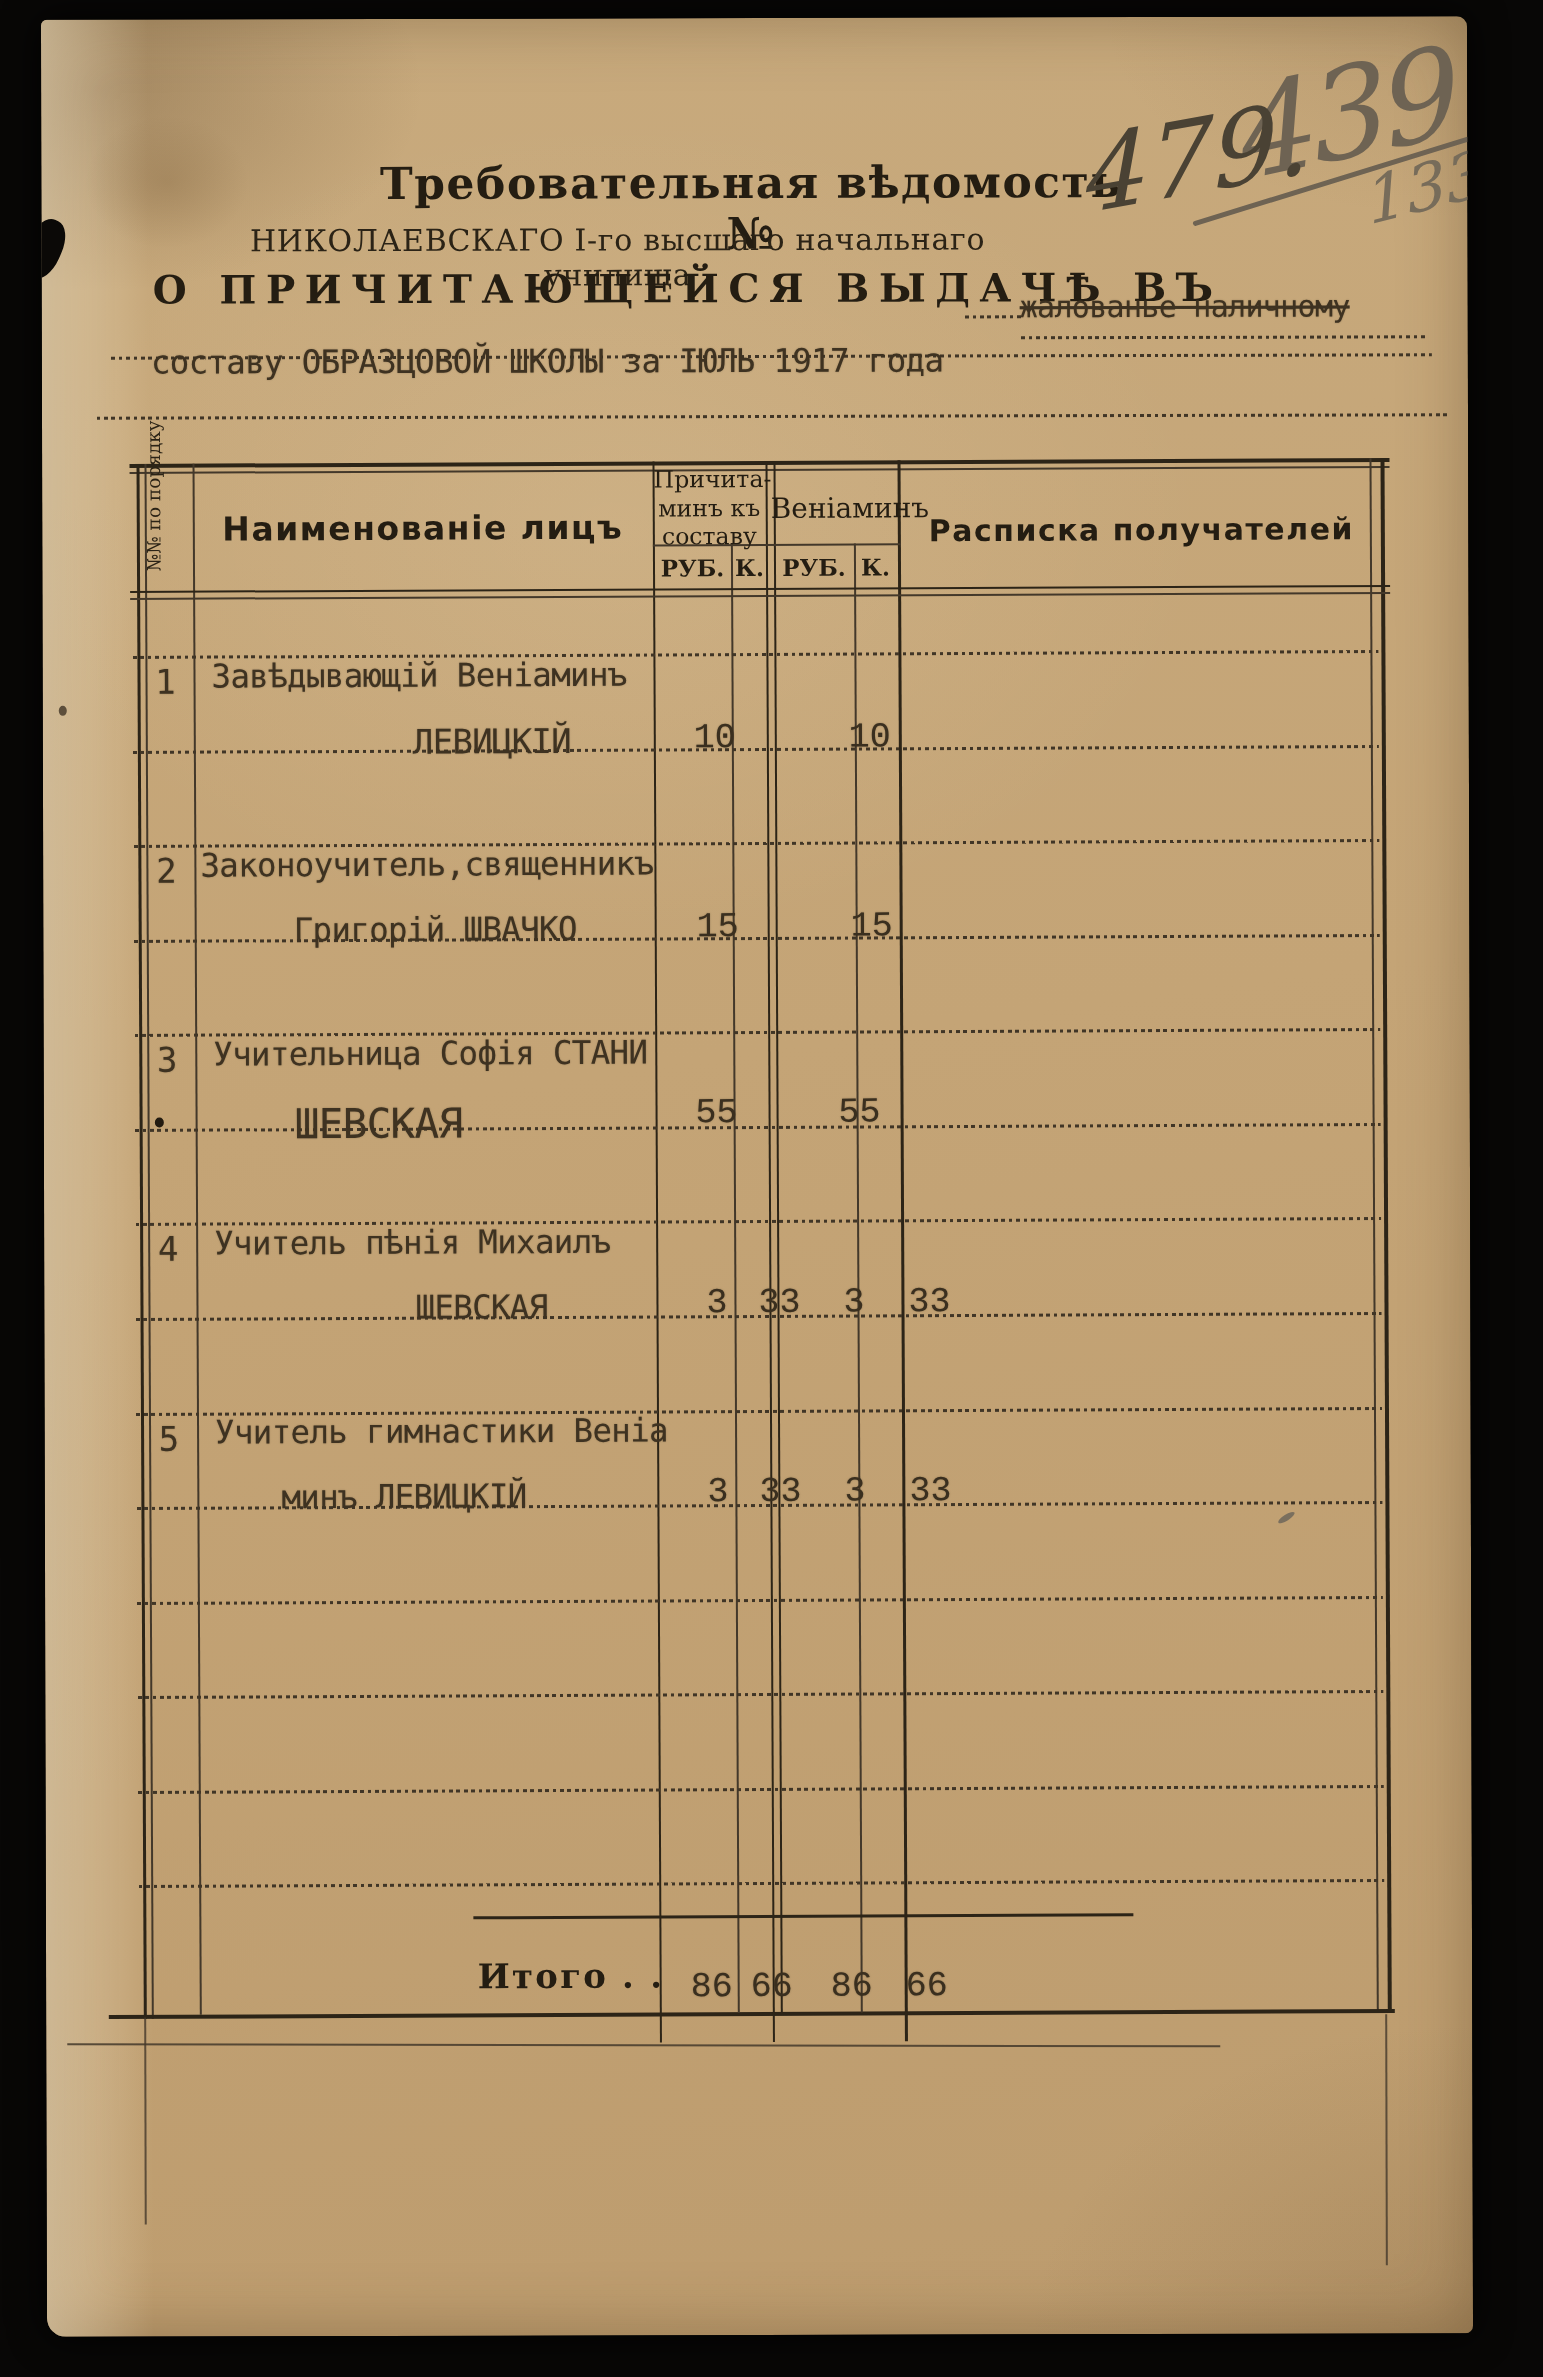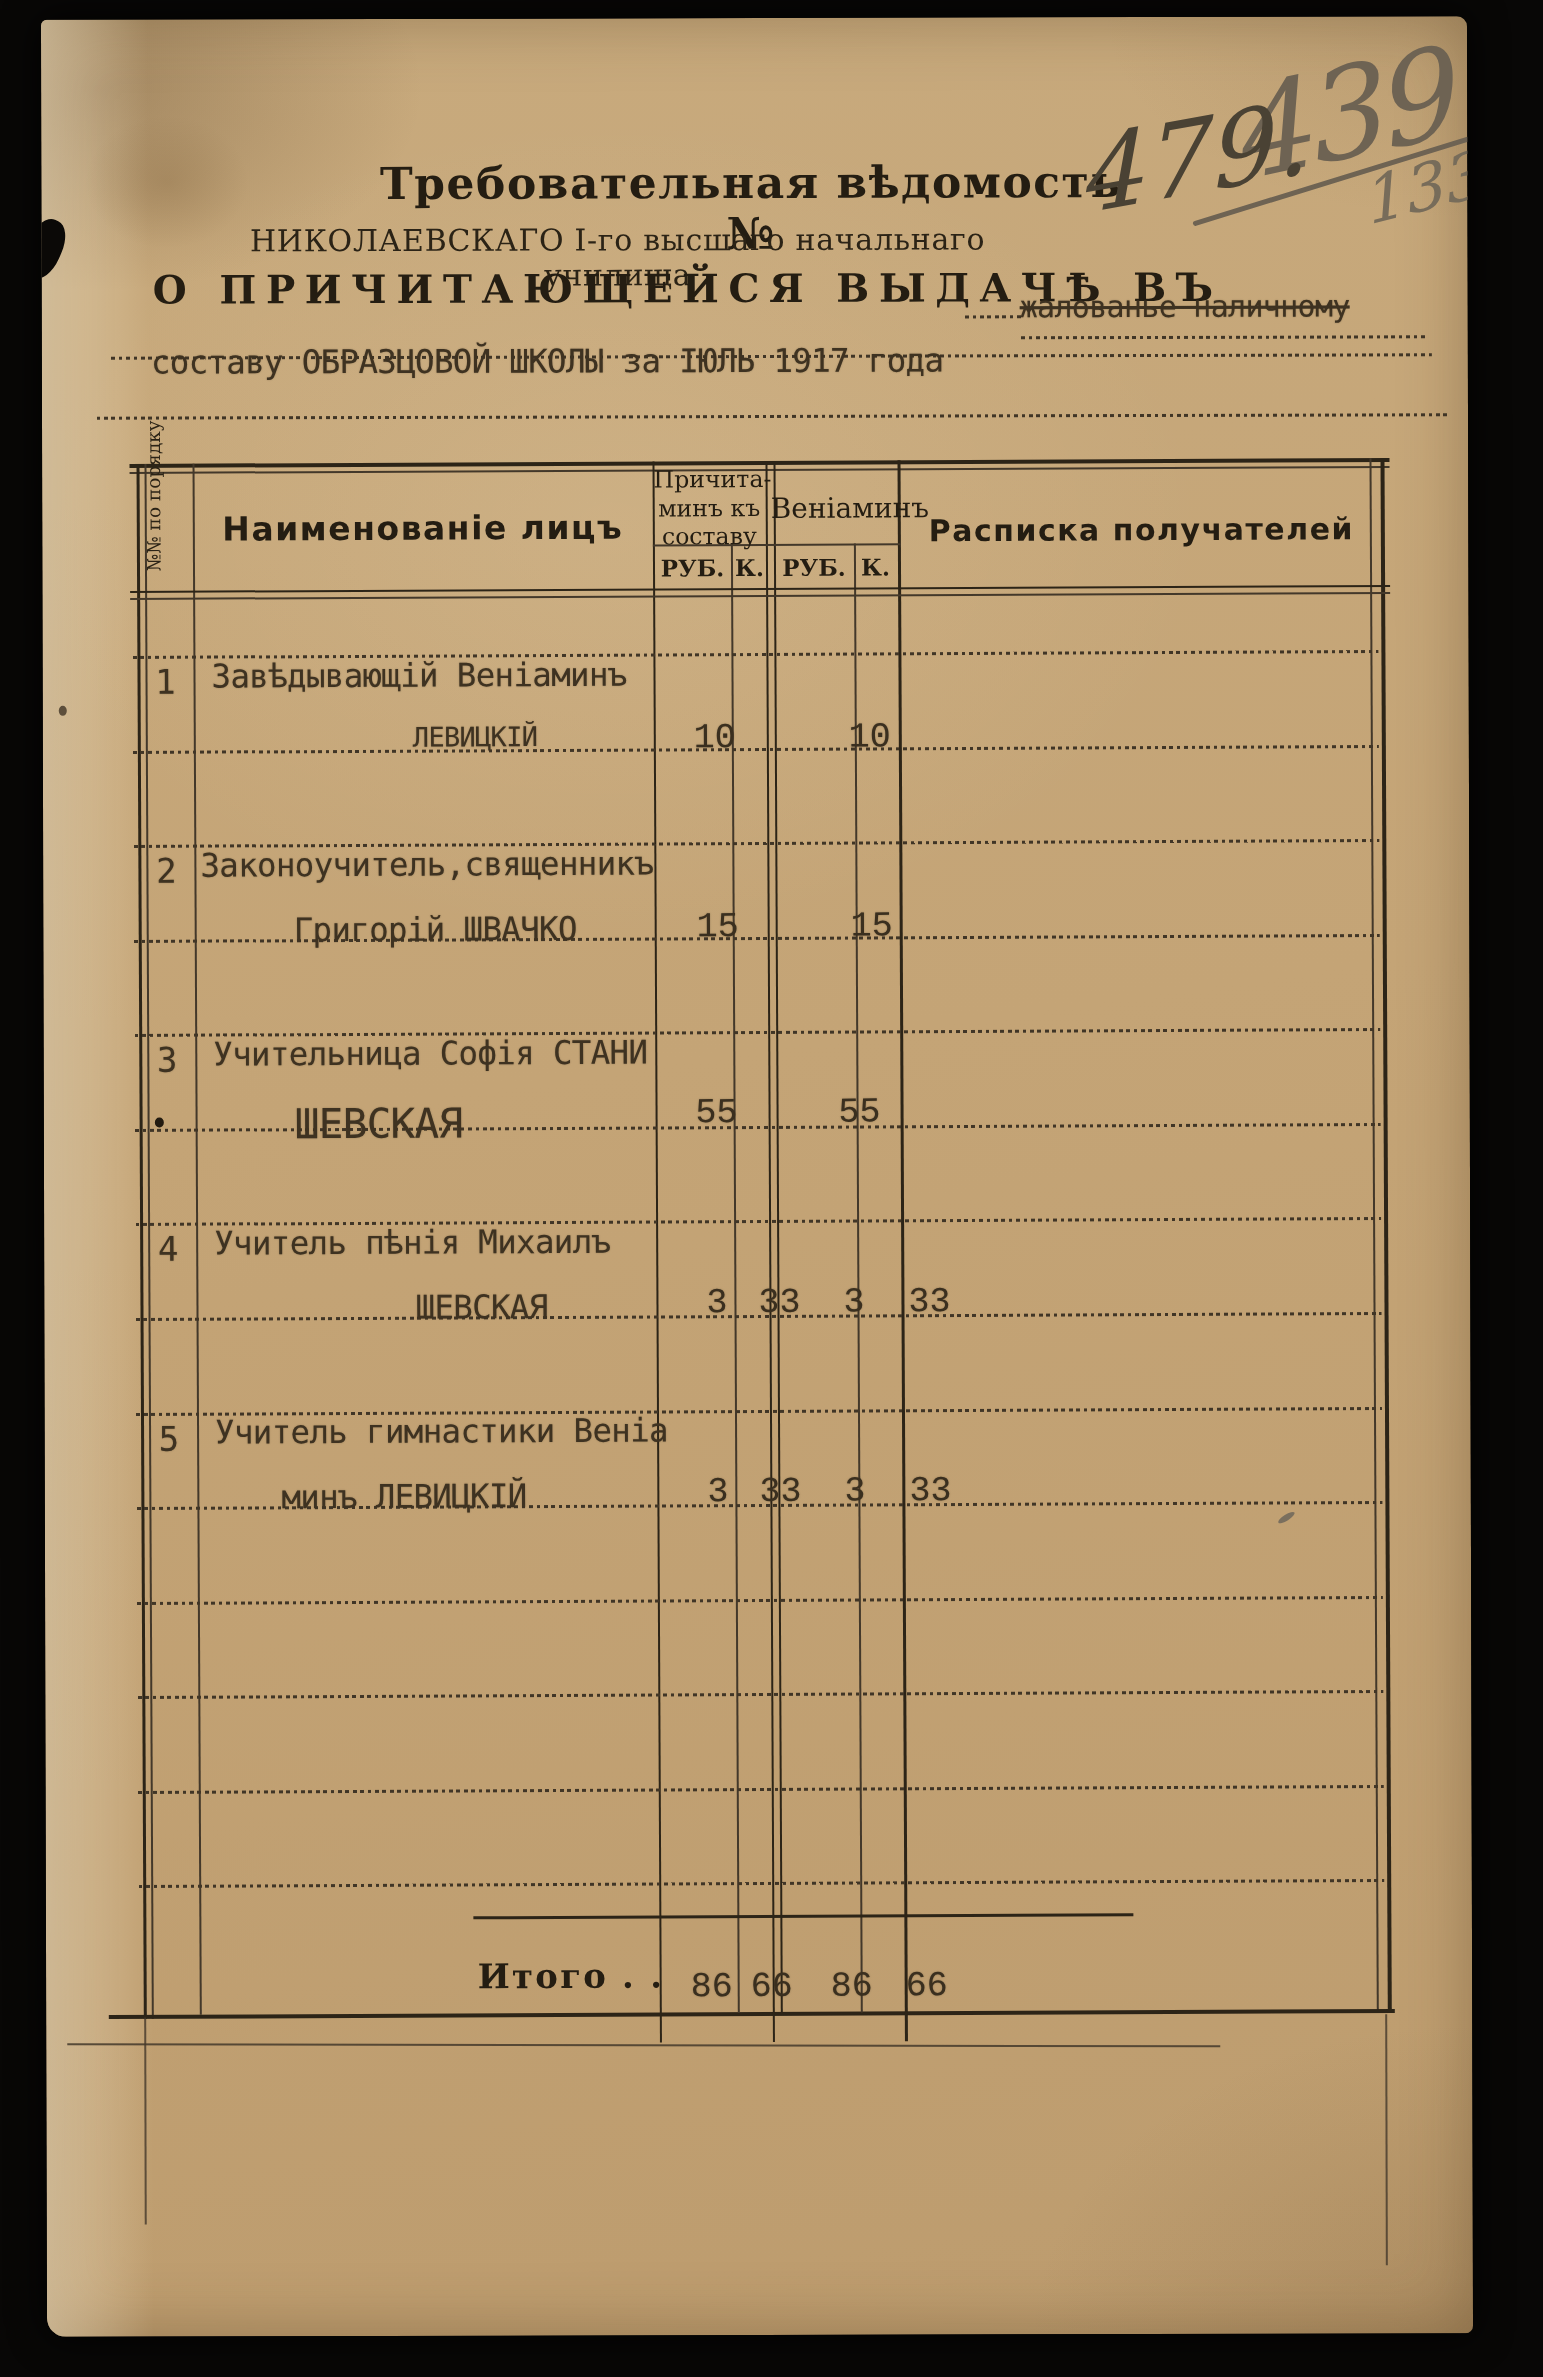--- a/index.html
+++ b/index.html
@@ -119,21 +119,21 @@
       <div class="dotl" style="left:-5.9px;top:949px;width:1247px;"></div>
       <div class="dotl" style="left:-5.9px;top:1043px;width:1247px;"></div>
       <div class="dotl" style="left:-5.9px;top:1138px;width:1247px;"></div>
       <div class="dotl" style="left:-5.9px;top:1232px;width:1247px;"></div>
       <div class="dotl" style="left:-5.9px;top:1327px;width:1247px;"></div>
       <div class="dotl" style="left:-5.9px;top:1421px;width:1247px;"></div>
 
       <div>
         <span class="num-cell" style="left:17.7px;top:198px;">1</span>
         <span class="typed" style="left:74px;top:194px;font-size:32.5px;">Завѣдывающій Веніаминъ</span>
-        <span class="typed" style="left:275px;top:259px;font-size:27px;">ЛЕВИЦКІЙ</span>
+        <span class="typed" style="left:275px;top:259px;font-size:34px;">ЛЕВИЦКІЙ</span>
         <span class="val" style="left:556px;top:257px;">10</span>
         <span class="val" style="left:711px;top:257px;">10</span>
       </div>
 
       <div>
         <span class="num-cell" style="left:17.7px;top:387px;">2</span>
         <span class="typed" style="left:62px;top:383px;font-size:32.5px;">Законоучитель,священникъ</span>
         <span class="typed" style="left:155px;top:448px;font-size:32.5px;">Григорій ШВАЧКО</span>
         <span class="val" style="left:558px;top:446px;">15</span>
         <span class="val" style="left:712px;top:446px;">15</span>

